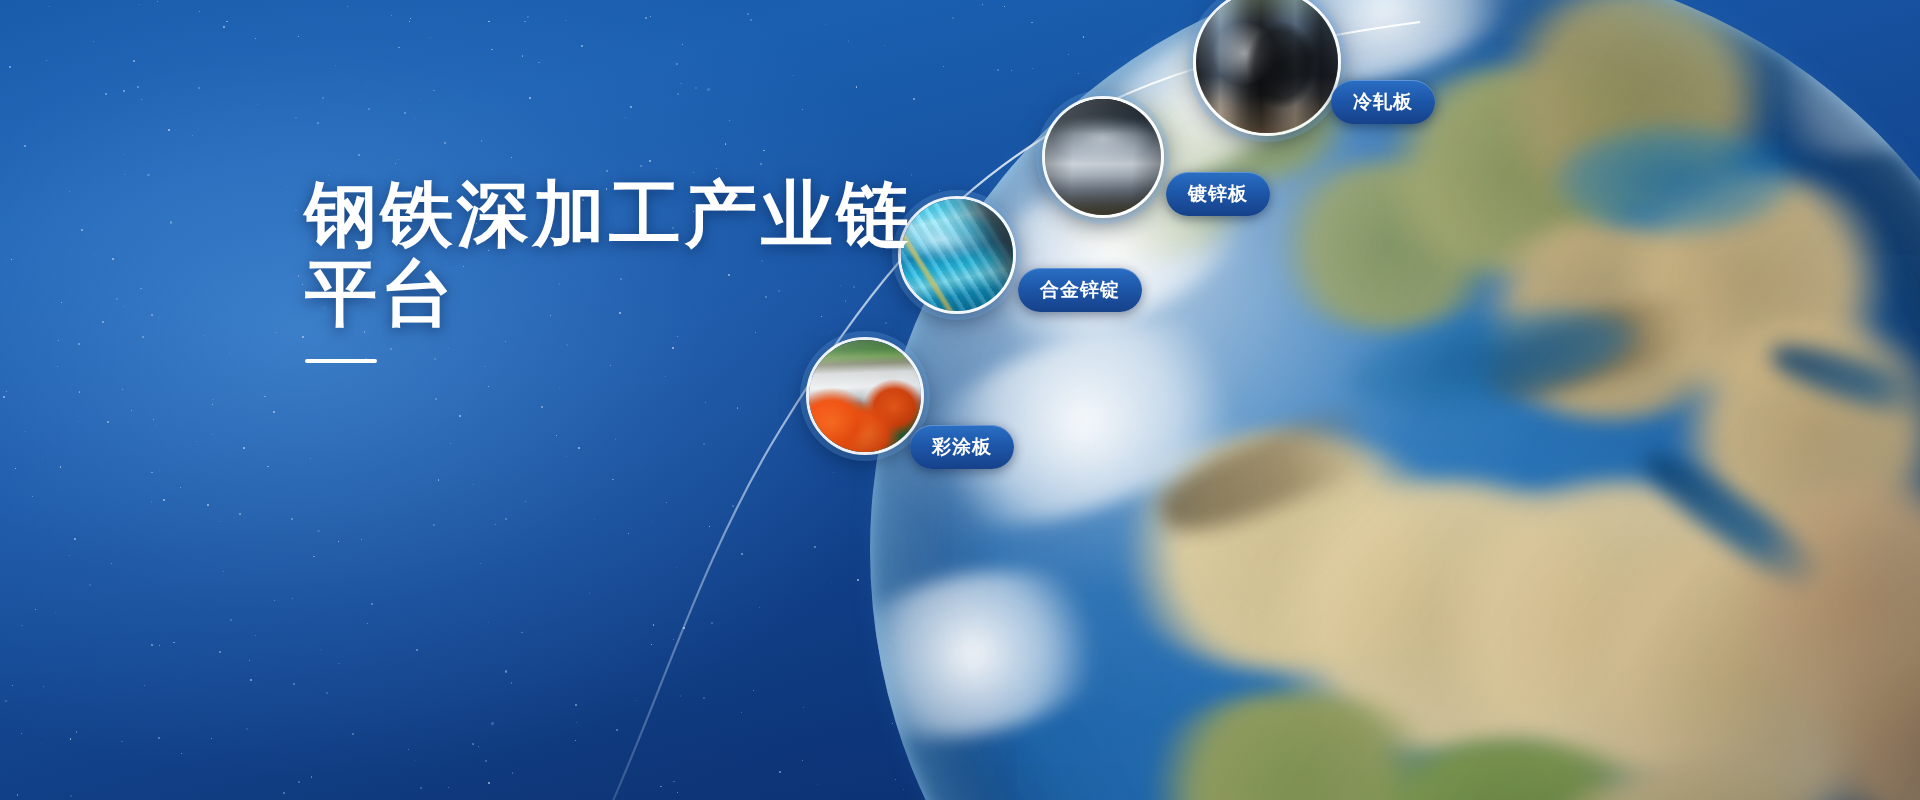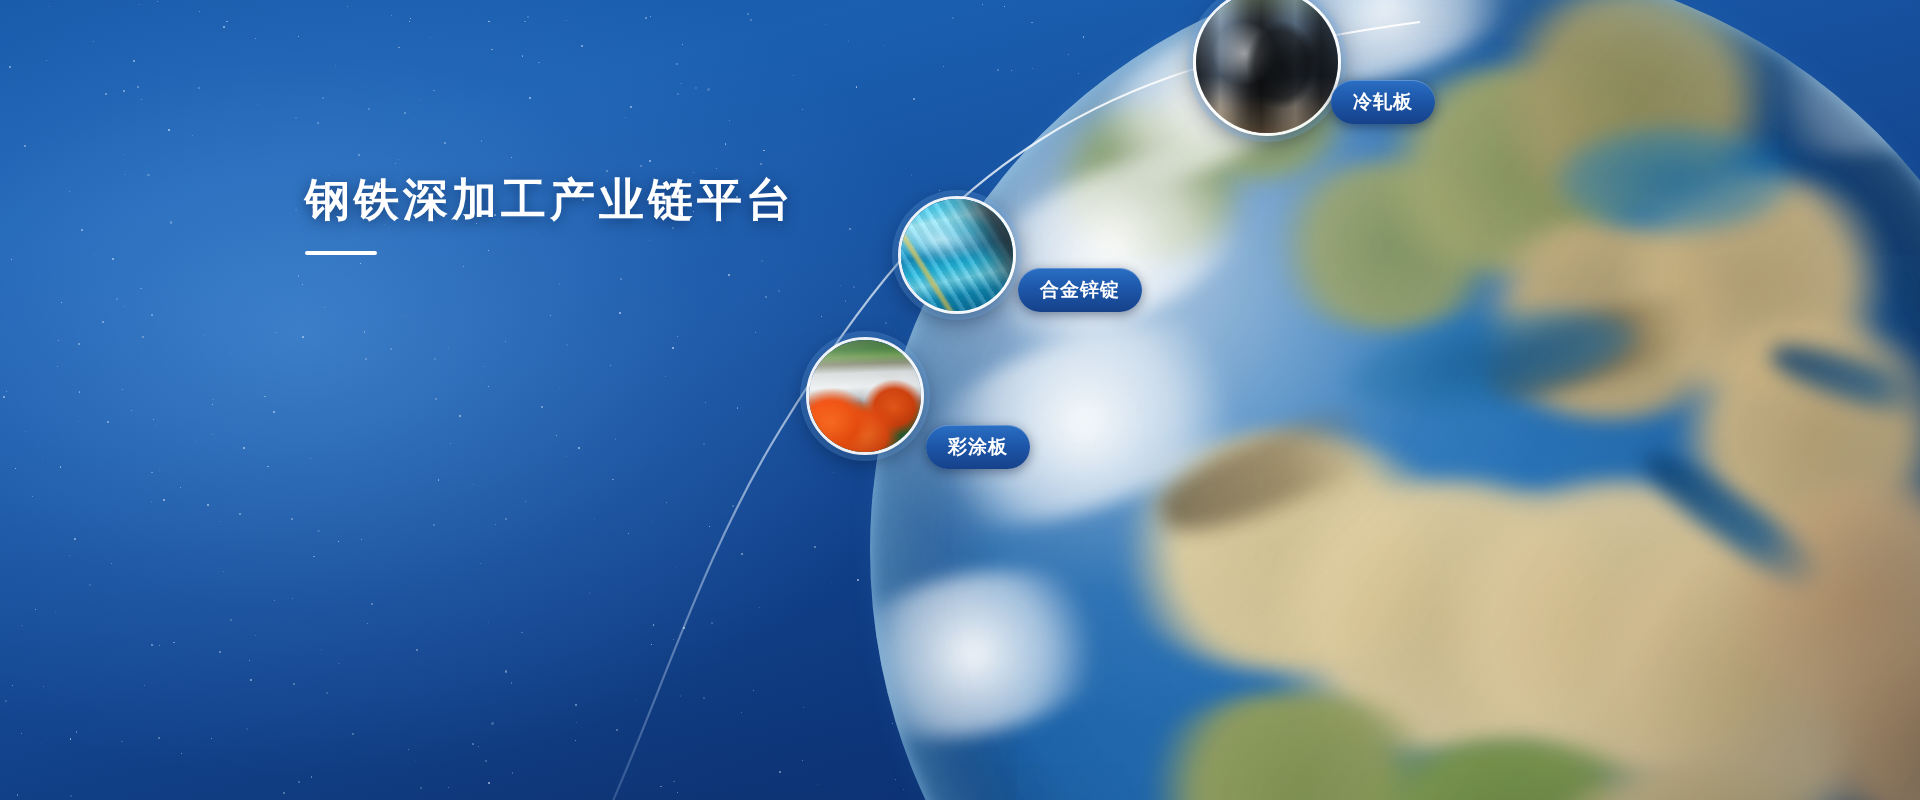--- a/index.html
+++ b/index.html
@@ -82,21 +82,21 @@
     position:absolute; display:flex; align-items:center; justify-content:center;
     height:44px; padding:0 22px; border-radius:22px; white-space:nowrap;
     background:linear-gradient(180deg,#2a6fc4 0%, #1d56a8 48%, #16418a 100%);
     color:#ffffff; font-size:19px; font-weight:bold; letter-spacing:1px;
     box-shadow:0 3px 12px rgba(2,18,50,0.45), inset 0 1px 0 rgba(255,255,255,0.25);
   }
 
   
   .copy { position:absolute; left:305px; top:175px; width:620px; }
   .title {
-    font-size:45px; font-weight:bold; color:#ffffff; letter-spacing:4px; line-height:1.1;
+    font-size:72px; font-weight:bold; color:#ffffff; letter-spacing:4px; line-height:1.1;
     text-shadow:0 3px 14px rgba(4,26,70,0.55);
   }
   .subtitle {
     margin-top:26px; font-size:19px; font-weight:bold; color:#ffffff; line-height:1.85;
     letter-spacing:0.5px; text-shadow:0 2px 8px rgba(4,26,70,0.5);
   }
   .rule { margin-top:26px; width:72px; height:4px; background:#ffffff; border-radius:2px; }
 </style>
 </head>
 <body>
@@ -606,20 +606,39 @@
           radial-gradient(ellipse 30px 38px at 82% 46%, rgba(18,20,24,0.7) 0%, rgba(18,20,24,0) 72%),
           linear-gradient(180deg, rgba(90,120,60,0.35) 0%, rgba(90,120,60,0) 22%),
           linear-gradient(0deg, rgba(120,98,70,0.55) 0%, rgba(120,98,70,0) 26%);"></div>
       <div class="gloss"></div>
     </div>
     <div class="pill" style="left:138px; top:92px;padding-left:22px;">
       <span>冷轧板</span>
     </div>
   </div>
 
+  <div class="node" style="left:1042px; top:96px;">
+    <div class="thumb" style="width:122px; height:122px;">
+      <div class="ph" style="
+        background:
+          linear-gradient(180deg,#1d2730 0%,#2c3a46 16%,#55636f 30%,#9aa6b2 44%,#cdd5dd 56%,#aab4be 66%,#6e7783 78%,#3c444d 92%,#232a31 100%),
+          repeating-linear-gradient(92deg, rgba(255,255,255,0.22) 0px, rgba(255,255,255,0.22) 2px, rgba(0,0,0,0.12) 4px, rgba(0,0,0,0.12) 7px);
+        background-blend-mode:normal, overlay;"></div>
+      <div class="ph" style="
+        background:
+          linear-gradient(180deg, rgba(18,24,30,0.95) 0%, rgba(18,24,30,0.5) 16%, rgba(18,24,30,0) 30%),
+          radial-gradient(ellipse 70px 34px at 50% 34%, rgba(236,242,248,0.55) 0%, rgba(236,242,248,0) 72%),
+          linear-gradient(0deg, rgba(98,84,46,0.55) 0%, rgba(98,84,46,0) 20%),
+          linear-gradient(94deg, rgba(0,0,0,0.35) 0%, rgba(0,0,0,0) 26%, rgba(0,0,0,0) 74%, rgba(0,0,0,0.35) 100%);"></div>
+      <div class="gloss"></div>
+    </div>
+    <div class="pill" style="left:124px; top:76px;">
+      <span>镀锌板</span>
+    </div>
+  </div>
 
   <div class="node" style="left:898px; top:196px;">
     <div class="thumb" style="width:118px; height:118px;">
       <div class="ph" style="
         background:
           linear-gradient(168deg,#0fa9d8 0%,#25c8ef 12%,#7fe6fb 22%,#16b4e2 34%,#0b8fc4 46%,#23c2ea 58%,#6fe0f8 68%,#119ccd 80%,#0a7fb4 100%);"></div>
       <div class="ph" style="
         background:
           linear-gradient(240deg, rgba(24,26,30,0.95) 0%, rgba(40,44,50,0.85) 18%, rgba(60,64,70,0.2) 34%, rgba(0,0,0,0) 46%),
           repeating-linear-gradient(238deg, rgba(255,255,255,0.16) 0px, rgba(255,255,255,0.16) 3px, rgba(0,0,0,0.10) 6px, rgba(0,0,0,0.10) 11px),
@@ -641,21 +660,21 @@
           linear-gradient(178deg,#2e5c2a 0%,#3f7a35 10%,#6f9b52 16%,#8a8f78 22%,#d7dbdc 30%,#eef1f2 42%,#c9ced2 50%,#8f9498 56%,#4e7d46 64%,#2f6a33 72%,#2a5f2f 100%);"></div>
       <div class="ph" style="
         background:
           radial-gradient(ellipse 56px 48px at 20% 74%, #ff6a1e 0%, #f4500e 46%, rgba(200,60,10,0) 74%),
           radial-gradient(ellipse 50px 44px at 48% 84%, #ff7528 0%, #ee4d10 48%, rgba(200,60,10,0) 76%),
           radial-gradient(ellipse 40px 36px at 76% 60%, #f05a18 0%, #d8430c 50%, rgba(190,55,10,0) 78%),
           radial-gradient(ellipse 24px 30px at 62% 52%, rgba(240,244,246,0.95) 0%, rgba(240,244,246,0) 76%),
           radial-gradient(ellipse 22px 28px at 86% 44%, rgba(236,240,244,0.9) 0%, rgba(236,240,244,0) 76%);"></div>
       <div class="gloss"></div>
     </div>
-    <div class="pill" style="left:120px; top:88px;">
+    <div class="pill" style="left:104px; top:88px;">
       <span>彩涂板</span>
     </div>
   </div>
 
 
 
   <div class="copy">
     <div class="title">钢铁深加工产业链平台</div>
     <div class="subtitle">
     </div>

